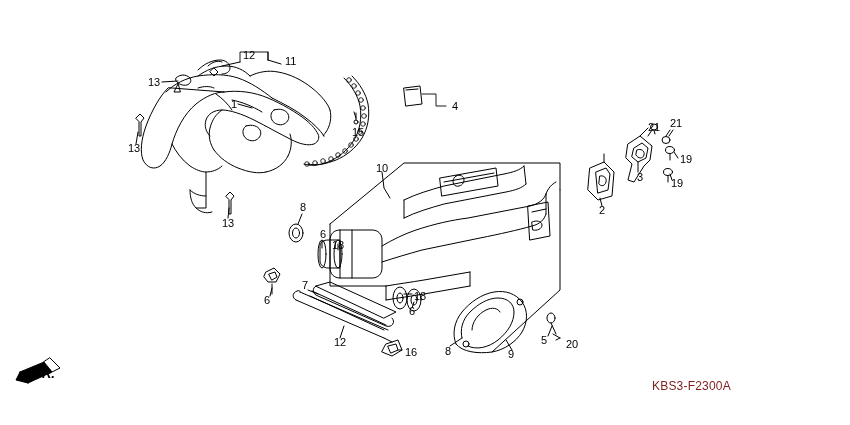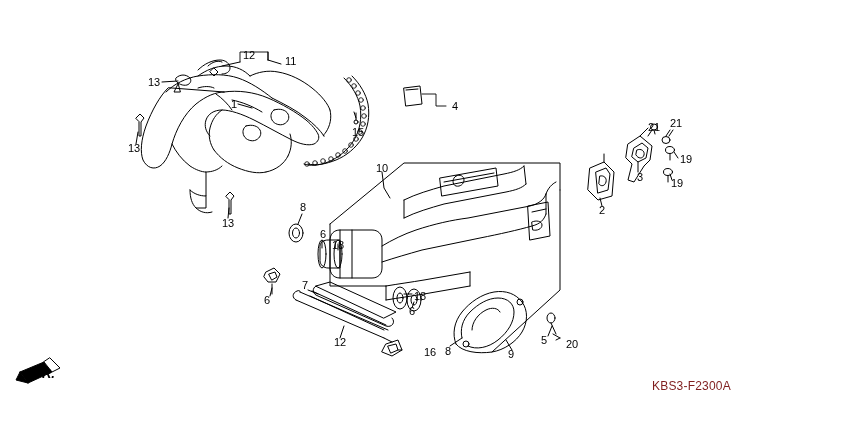--- a/index.html
+++ b/index.html
@@ -308,21 +308,21 @@
   <div class="callout" style="left:599px; top:205px;">2</div>
   <div class="callout" style="left:300px; top:202px;">8</div>
   <div class="callout" style="left:222px; top:218px;">13</div>
   <div class="callout" style="left:320px; top:229px;">6</div>
   <div class="callout" style="left:332px; top:240px;">18</div>
   <div class="callout" style="left:264px; top:295px;">6</div>
   <div class="callout" style="left:302px; top:280px;">7</div>
   <div class="callout" style="left:414px; top:291px;">18</div>
   <div class="callout" style="left:409px; top:306px;">6</div>
   <div class="callout" style="left:334px; top:337px;">12</div>
-  <div class="callout" style="left:424px; top:347px;">16</div>
+  <div class="callout" style="left:405px; top:347px;">16</div>
   <div class="callout" style="left:445px; top:346px;">8</div>
   <div class="callout" style="left:508px; top:349px;">9</div>
   <div class="callout" style="left:541px; top:335px;">5</div>
   <div class="callout" style="left:554px; top:339px;margin-left:12px;">20</div>
 
   <div class="frlabel" style="left:34px; top:366px;">FR.</div>
 
   <div class="partcode" style="left:652px; top:379px;">KBS3-F2300A</div>
 
 </div>

